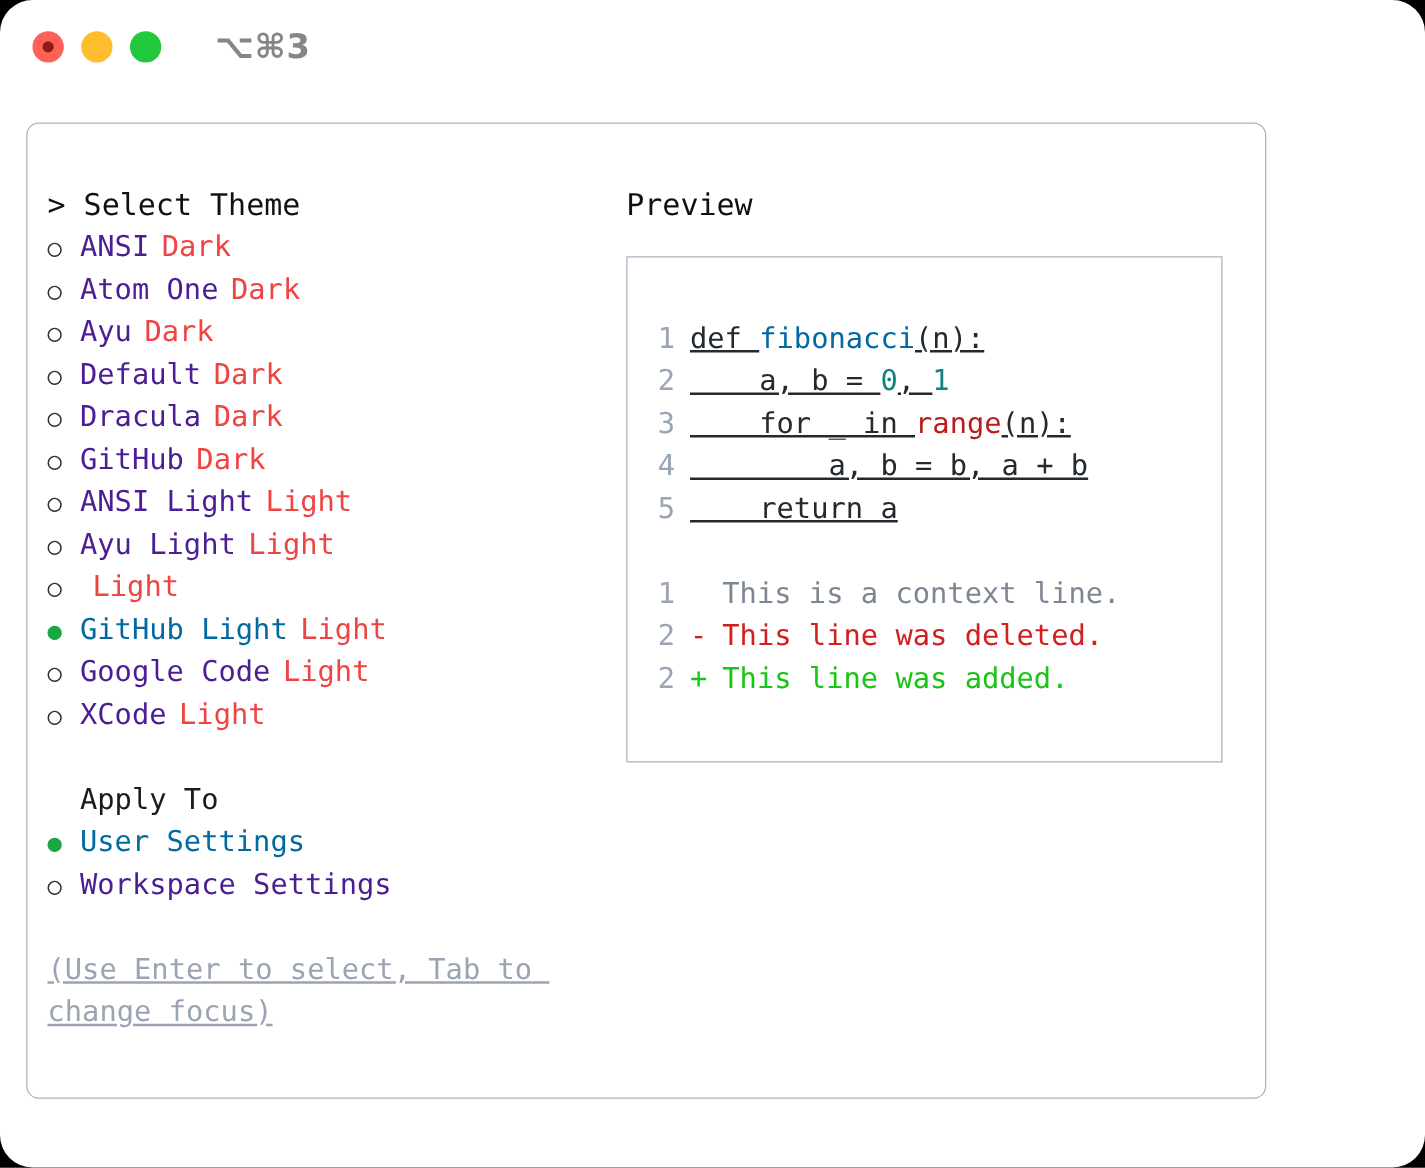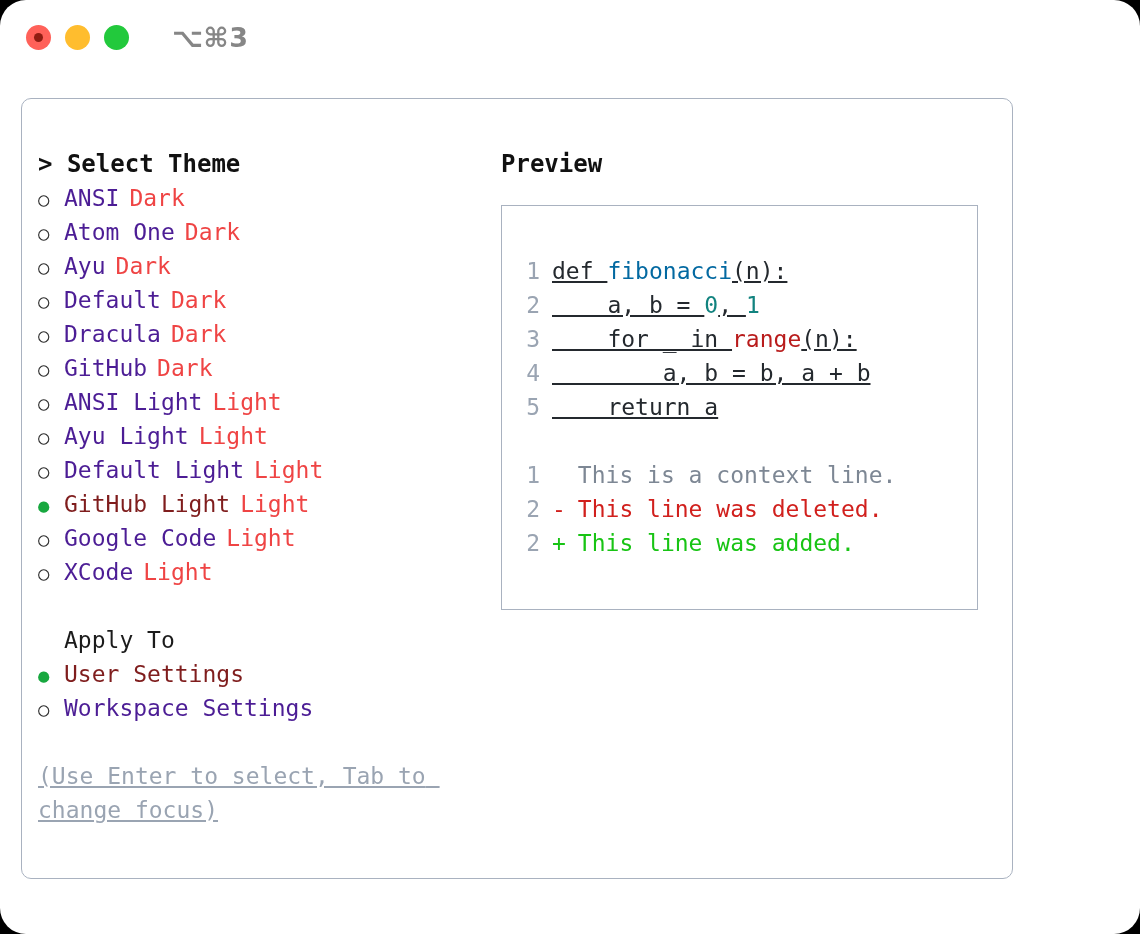--- a/index.html
+++ b/index.html
@@ -92,21 +92,21 @@
   }
   .col-right {
     position: absolute;
     left: 479px;
     top: 48px;
     width: 495px;
   }
 
   .heading {
     font-size: 24px;
-    font-weight: 700;
+    font-weight: 400;
     color: #111111;
     line-height: 34px;
     white-space: pre;
   }
 
   
   .list { margin-top: 0px; }
   .row {
     display: flex;
     align-items: baseline;
@@ -117,21 +117,21 @@
   }
   .bullet {
     display: inline-block;
     width: 26px;
     flex: 0 0 26px;
     font-size: 19px;
     color: #2f2f2f;
   }
   .row.selected .bullet { color: #18a83f; }
   .row .name  { color: #4c1d95; }
-  .row.selected .name { color: #7f1d1d; }
+  .row.selected .name { color: #0369a1; }
   .row .variant {
     color: #ef4444;
     margin-left: 10px;
   }
 
   .spacer-sm { height: 34px; }
 
   .applyto-heading {
     font-size: 23px;
     color: #1b1b1b;
@@ -220,21 +220,21 @@
 
       <div class="list" id="theme-list">
           <div class="row"><span class="bullet">○</span><span class="name">ANSI</span><span class="variant">Dark</span></div>
           <div class="row"><span class="bullet">○</span><span class="name">Atom One</span><span class="variant">Dark</span></div>
           <div class="row"><span class="bullet">○</span><span class="name">Ayu</span><span class="variant">Dark</span></div>
           <div class="row"><span class="bullet">○</span><span class="name">Default</span><span class="variant">Dark</span></div>
           <div class="row"><span class="bullet">○</span><span class="name">Dracula</span><span class="variant">Dark</span></div>
           <div class="row"><span class="bullet">○</span><span class="name">GitHub</span><span class="variant">Dark</span></div>
           <div class="row"><span class="bullet">○</span><span class="name">ANSI Light</span><span class="variant">Light</span></div>
           <div class="row"><span class="bullet">○</span><span class="name">Ayu Light</span><span class="variant">Light</span></div>
-          <div class="row"><span class="bullet">○</span><span class="name">Default Light</span><span class="variant">Light</span></div>
+          <div class="row"><span class="bullet">○</span><span class="variant">Light</span></div>
           <div class="row selected"><span class="bullet">●</span><span class="name">GitHub Light</span><span class="variant">Light</span></div>
           <div class="row"><span class="bullet">○</span><span class="name">Google Code</span><span class="variant">Light</span></div>
           <div class="row"><span class="bullet">○</span><span class="name">XCode</span><span class="variant">Light</span></div>
         </div>
 
       <div class="spacer-sm"></div>
 
       <div class="applyto-heading">Apply To</div>
 
       <div class="list" id="apply-to-list">

